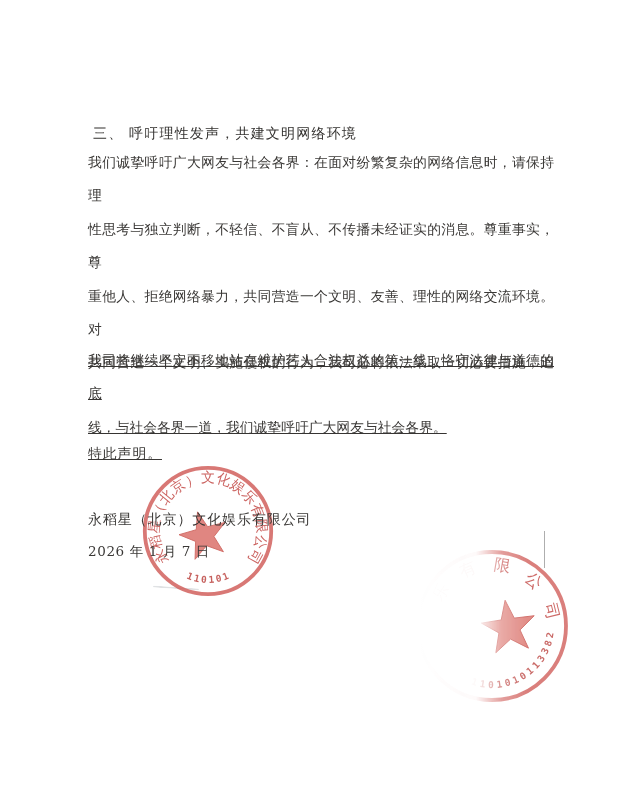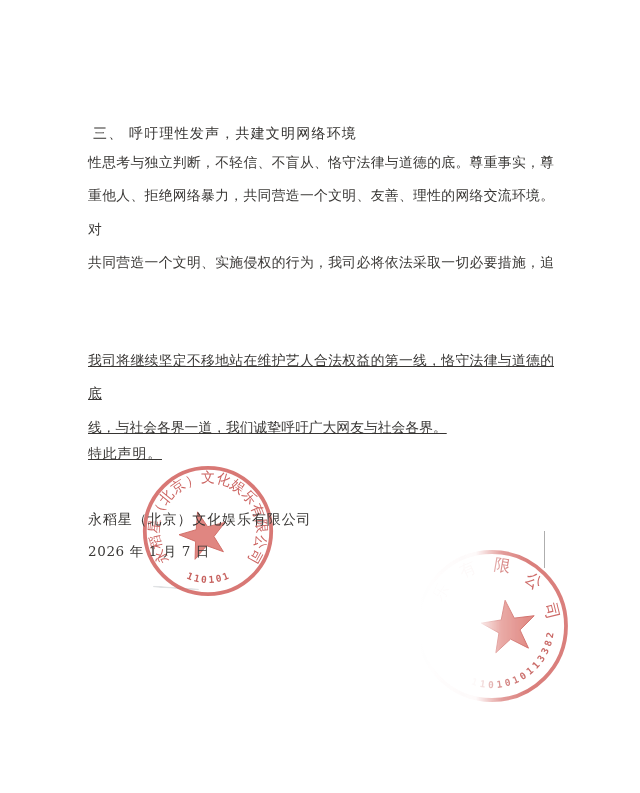--- a/index.html
+++ b/index.html
@@ -45,21 +45,22 @@
   }
 </style>
 </head>
 <body>
 
 <div class="page">
 
   <div class="heading">三、 呼吁理性发声，共建文明网络环境</div>
 
   <div class="para" id="para1">
-    <div class="line">性思考与独立判断，不轻信、不盲从、恪守法律与道德的底。尊重事实，尊</div>
+    <div class="line">我们诚挚呼吁广大网友与社会各界：在面对纷繁复杂的网络信息时，请保持理</div>
+    <div class="line">性思考与独立判断，不轻信、不盲从、不传播未经证实的消息。尊重事实，尊</div>
     <div class="line">重他人、拒绝网络暴力，共同营造一个文明、友善、理性的网络交流环境。对</div>
     <div class="line">共同营造一个文明、实施侵权的行为，我司必将依法采取一切必要措施，追</div>
   </div>
 
   <div class="para" id="para2">
     <div class="line">我司将继续坚定不移地站在维护艺人合法权益的第一线，恪守法律与道德的底</div>
     <div class="line end">线，与社会各界一道，我们诚挚呼吁广大网友与社会各界。</div>
   </div>
 
   <div class="single" id="closing">特此声明。</div>

